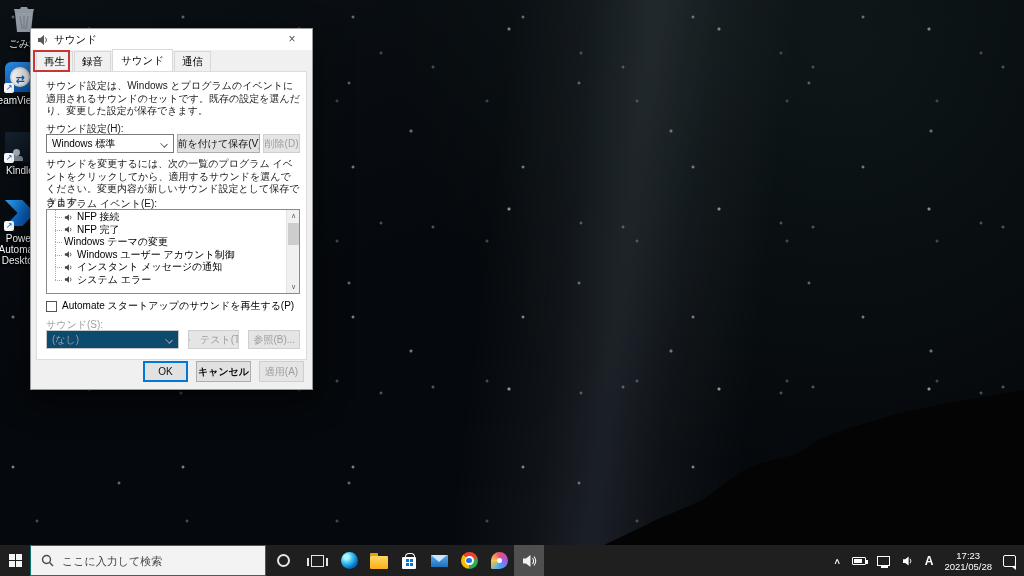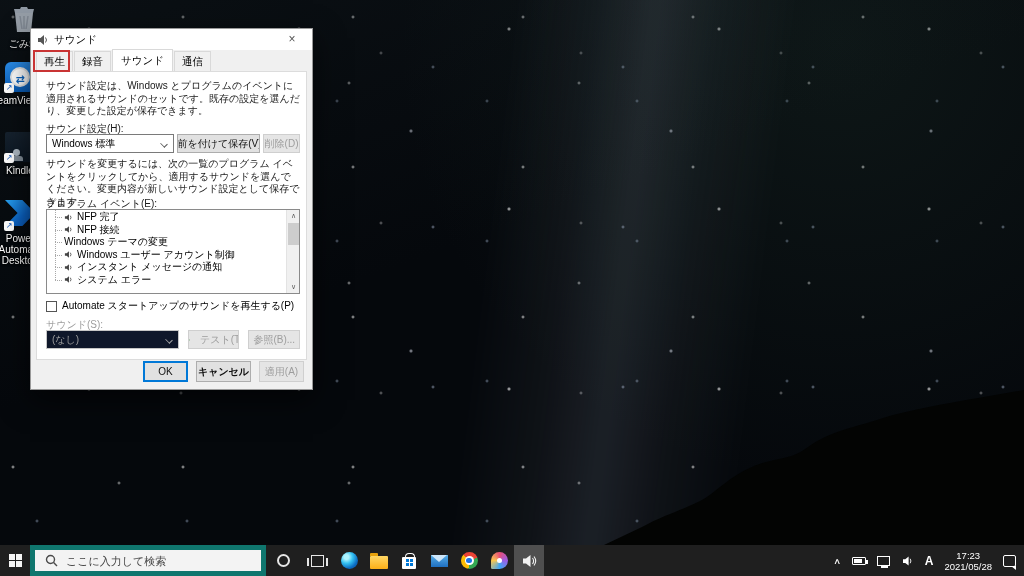--- a/index.html
+++ b/index.html
@@ -67,21 +67,21 @@
   .d1 { top:8px; } .d2 { top:86px; }
   .flabel { position:absolute; left:9px; font-size:10px; color:#1a1a1a; }
   .l-scheme { top:50px; } .l-events { top:125px; }
   .l-sound { top:246px; color:#9d9d9d; }
   .row1 { position:absolute; left:9px; top:62px; width:254px; display:flex; gap:3px; }
   .row2 { position:absolute; left:9px; top:258px; width:254px; display:flex; gap:9px; }
   .combo { height:19px; background:#fff; border:1px solid #7a7a7a; display:flex;
     align-items:center; padding:0 5px; font-size:10px; position:relative; }
   .combo .arr { position:absolute; right:6px; top:6px; width:6px; height:6px;
     border-right:1px solid #555; border-bottom:1px solid #555; transform:rotate(45deg) scale(1,.8); }
-  .combo.disabled { background:#0f172a; border-color:#c6c6c6; color:#9d9d9d; }
+  .combo.disabled { background:#0c4a6e; border-color:#c6c6c6; color:#9d9d9d; }
   .combo.disabled .arr { border-color:#aaa; }
   .c1 { width:132px; } .c2 { width:134px; }
   .btn { height:19px; background:#e1e1e1; border:1px solid #adadad; font-size:10px;
     display:flex; align-items:center; justify-content:center; overflow:hidden; white-space:nowrap; color:#111; }
   .btn.disabled { background:#e5e5e5; border-color:#cfcfcf; color:#9d9d9d; }
   .b-save { width:85px; } .b-del { width:38px; }
   .b-test { width:52px; gap:10px; } .b-browse { width:52px; }
   .play { width:0; height:0; border-left:6px solid #69a569; border-top:4px solid transparent;
     border-bottom:4px solid transparent; }
   .listbox { position:absolute; left:9px; top:137px; width:254px; height:85px;
@@ -114,21 +114,21 @@
   .btn2.disabled { background:#e5e5e5; border-color:#cfcfcf; color:#9d9d9d; }
 
   
   .taskbar { position:absolute; left:0; bottom:0; width:1024px; height:31px;
     background:#1f1f1f; display:flex; align-items:stretch; z-index:20; }
   .tb-btn { display:flex; align-items:center; justify-content:center; }
   .start { width:30px; }
   .winlogo { width:13px; height:13px; display:grid; grid-template-columns:6px 6px; gap:1px; }
   .winlogo span { background:#f5f5f5; }
   .searchbox { width:236px; background:#f3f3f3; display:flex; align-items:center;
-    gap:8px; padding:0 10px; border:5px solid #0f766e; }
+    gap:8px; padding:0 10px; border:1px solid #0f766e; }
   .searchbox input { border:none; outline:none; background:transparent; font-size:11px;
     width:180px; color:#333; font-family:inherit; }
   .searchbox input::placeholder { color:#454545; opacity:1; }
   .cortana { width:34px; }
   .ring { width:13px; height:13px; border:2px solid #e6e6e6; border-radius:50%; }
   .taskview { width:34px; }
   .tv-ico { width:13px; height:12px; border:1px solid #e6e6e6; position:relative; }
   .tv-ico::before,.tv-ico::after { content:""; position:absolute; top:2px; width:2px; height:8px; background:#e6e6e6; }
   .tv-ico::before { left:-5px; } .tv-ico::after { right:-5px; }
   .app { width:30px; }
@@ -254,28 +254,28 @@
       <div class="desc d2">サウンドを変更するには、次の一覧のプログラム イベントをクリックしてから、適用するサウンドを選んでください。変更内容が新しいサウンド設定として保存できます。</div>
       <div class="flabel l-events">プログラム イベント(E):</div>
 
       <div class="listbox">
         <div class="listrows">
           <div class="ev-row ev-child">
             <svg class="spk" width="9" height="9" viewBox="0 0 10 10">
                 <path d="M1 3.5 h2 L5.5 1.4 v7.2 L3 6.5 H1 Z" fill="#444"></path>
                 <path d="M7 3 q1.6 2 0 4" stroke="#444" stroke-width=".9" fill="none"></path>
               </svg>
-            <span class="evl">NFP 完了</span>
+            <span class="evl">NFP 接続</span>
           </div>
           <div class="ev-row ev-child">
             <svg class="spk" width="9" height="9" viewBox="0 0 10 10">
                 <path d="M1 3.5 h2 L5.5 1.4 v7.2 L3 6.5 H1 Z" fill="#444"></path>
                 <path d="M7 3 q1.6 2 0 4" stroke="#444" stroke-width=".9" fill="none"></path>
               </svg>
-            <span class="evl">NFP 接続</span>
+            <span class="evl">NFP 完了</span>
           </div>
           <div class="ev-row ev-child">
             <span class="evl">Windows テーマの変更</span>
           </div>
           <div class="ev-row ev-child">
             <svg class="spk" width="9" height="9" viewBox="0 0 10 10">
                 <path d="M1 3.5 h2 L5.5 1.4 v7.2 L3 6.5 H1 Z" fill="#444"></path>
                 <path d="M7 3 q1.6 2 0 4" stroke="#444" stroke-width=".9" fill="none"></path>
               </svg>
             <span class="evl">Windows ユーザー アカウント制御</span>

